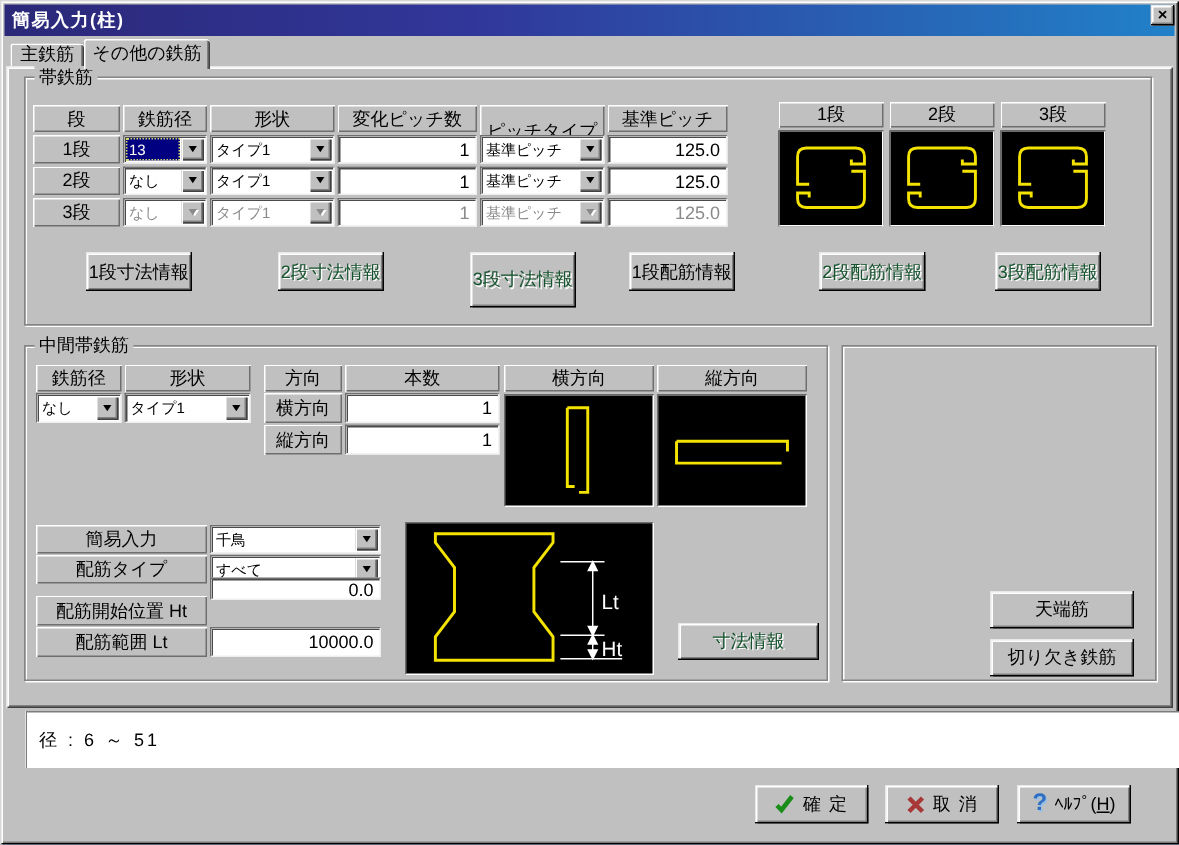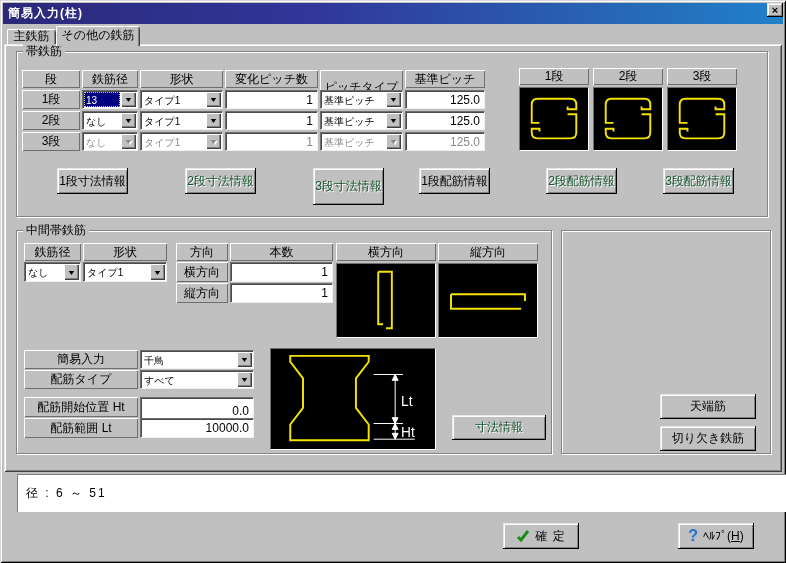--- a/index.html
+++ b/index.html
@@ -268,21 +268,21 @@
       </div>
   </div>
   <div class="hcell" style="left:24px;top:370px;width:114px;height:19px;">配筋タイプ</div>
   <div class="combo" style="left:140px;top:370px;width:114px;height:19px;">
     <div class="combo-field">すべて</div>
     <div class="combo-btn">
         <span class="combo-arrow">▼</span>
       </div>
   </div>
   <div class="hcell" style="left:24px;top:397px;width:114px;height:20px;">配筋開始位置 Ht</div>
-  <div class="edit num" style="left:140px;top:397px;width:114px;height:28px;">0.0</div>
+  <div class="edit num" style="left:140px;top:385px;width:114px;height:15px;">0.0</div>
   <div class="hcell" style="left:24px;top:418px;width:114px;height:20px;">配筋範囲 Lt</div>
   <div class="edit num" style="left:140px;top:418px;width:114px;height:20px;">10000.0</div>
 
   <div class="diag" style="left:270px;top:348px;width:166px;height:102px;">
     <svg viewBox="0 0 166 102">
       <path d="M19 7 H99 V13 L86 30 V60 L99 77 V93 H19 V77 L32 60 V30 L19 13 Z" fill="none" stroke="#f4e300" stroke-width="2"></path>
       <g stroke="#ffffff" stroke-width="1" fill="#ffffff">
         <path d="M104 26 H134" fill="none"></path>
         <path d="M104 76 H134" fill="none"></path>
         <path d="M104 92 H146" fill="none"></path>
@@ -304,18 +304,24 @@
   <div class="statusbar">
     <span>径 : 6 ～ 51</span>
   </div>
 
   <button class="btn96 footer-btn" style="left:503px;top:523px;">
     <svg width="14" height="14" viewBox="0 0 14 14">
         <path d="M2 8 L5 11 L12 2" fill="none" stroke="#1a8c1a" stroke-width="3"></path>
       </svg>
     <span class="btn-label">確 定</span>
   </button>
+  <button class="btn96 footer-btn" style="left:590px;top:523px;">
+    <svg width="13" height="13" viewBox="0 0 13 13">
+        <path d="M2 2 L11 11 M11 2 L2 11" fill="none" stroke="#a83838" stroke-width="3"></path>
+      </svg>
+    <span class="btn-label">取 消</span>
+  </button>
   <button class="btn96 footer-btn" style="left:678px;top:523px;">
     <span class="help-q">?</span>
     <span><span>ﾍﾙﾌﾟ(</span><span class="help-key">H</span><span>)</span></span>
   </button>
 
 </div>
 
 </body></html>

